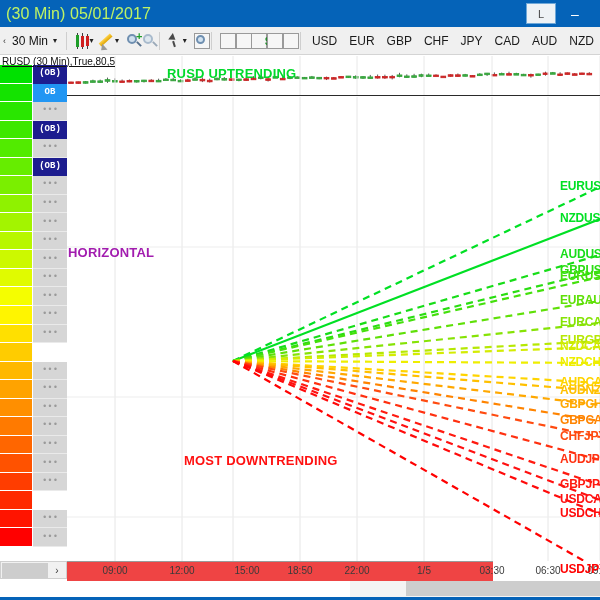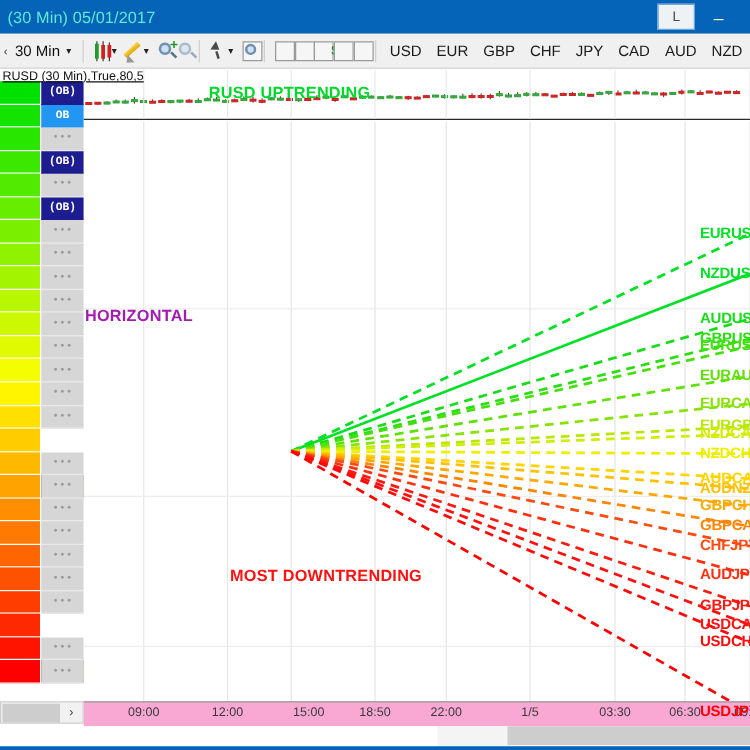--- a/index.html
+++ b/index.html
@@ -10,21 +10,21 @@
     background: #ffffff;
   }
 
   
   .titlebar {
     position: absolute; left: 0; top: 0; width: 600px; height: 27px;
     background: #0563b8;
     display: flex; align-items: center;
   }
   .titlebar-text {
-    color: #5eead4; font-size: 13px; padding-left: 6px;
+    color: #bef264; font-size: 16px; padding-left: 6px;
     white-space: nowrap; letter-spacing: .1px;
   }
   .title-spacer { flex: 1; }
   .win-restore {
     width: 30px; height: 21px; margin-right: 4px;
     background: #eef2f5; border: 1px solid #6fa8d8;
     display: flex; align-items: center; justify-content: center;
     color: #4a4a4a; font-size: 11px; font-family: "Liberation Sans", sans-serif;
   }
   .win-min {
@@ -189,22 +189,22 @@
   .ann-hz { left: 68px; top: 245px; color: #a21caf; }
   .ann-dn { left: 165px; top: 453px; color: #ff1111; margin-left: 19px; }
 
   .fanlabel {
     position: absolute; font-size: 12px; font-weight: bold;
     white-space: nowrap; z-index: 5; letter-spacing: -.2px;
   }
 
   
   .xaxis {
-    position: absolute; left: 67px; top: 561px; width: 533px; height: 20px;
-    background: #f9a8d4; border-top: 1px solid #9a9a9a;
+    position: absolute; left: 67px; top: 561px; width: 426px; height: 20px;
+    background: #ef4444; border-top: 1px solid #9a9a9a;
   }
   .xtick {
     position: absolute; top: 3px; font-size: 10px; color: #3a3a3a;
     transform: translateX(-50%); white-space: nowrap;
   }
   .hscroll {
     position: absolute; left: 350px; top: 581px; width: 250px; height: 17px;
     background: #f4f4f4;
   }
   .hscroll .thumb {

